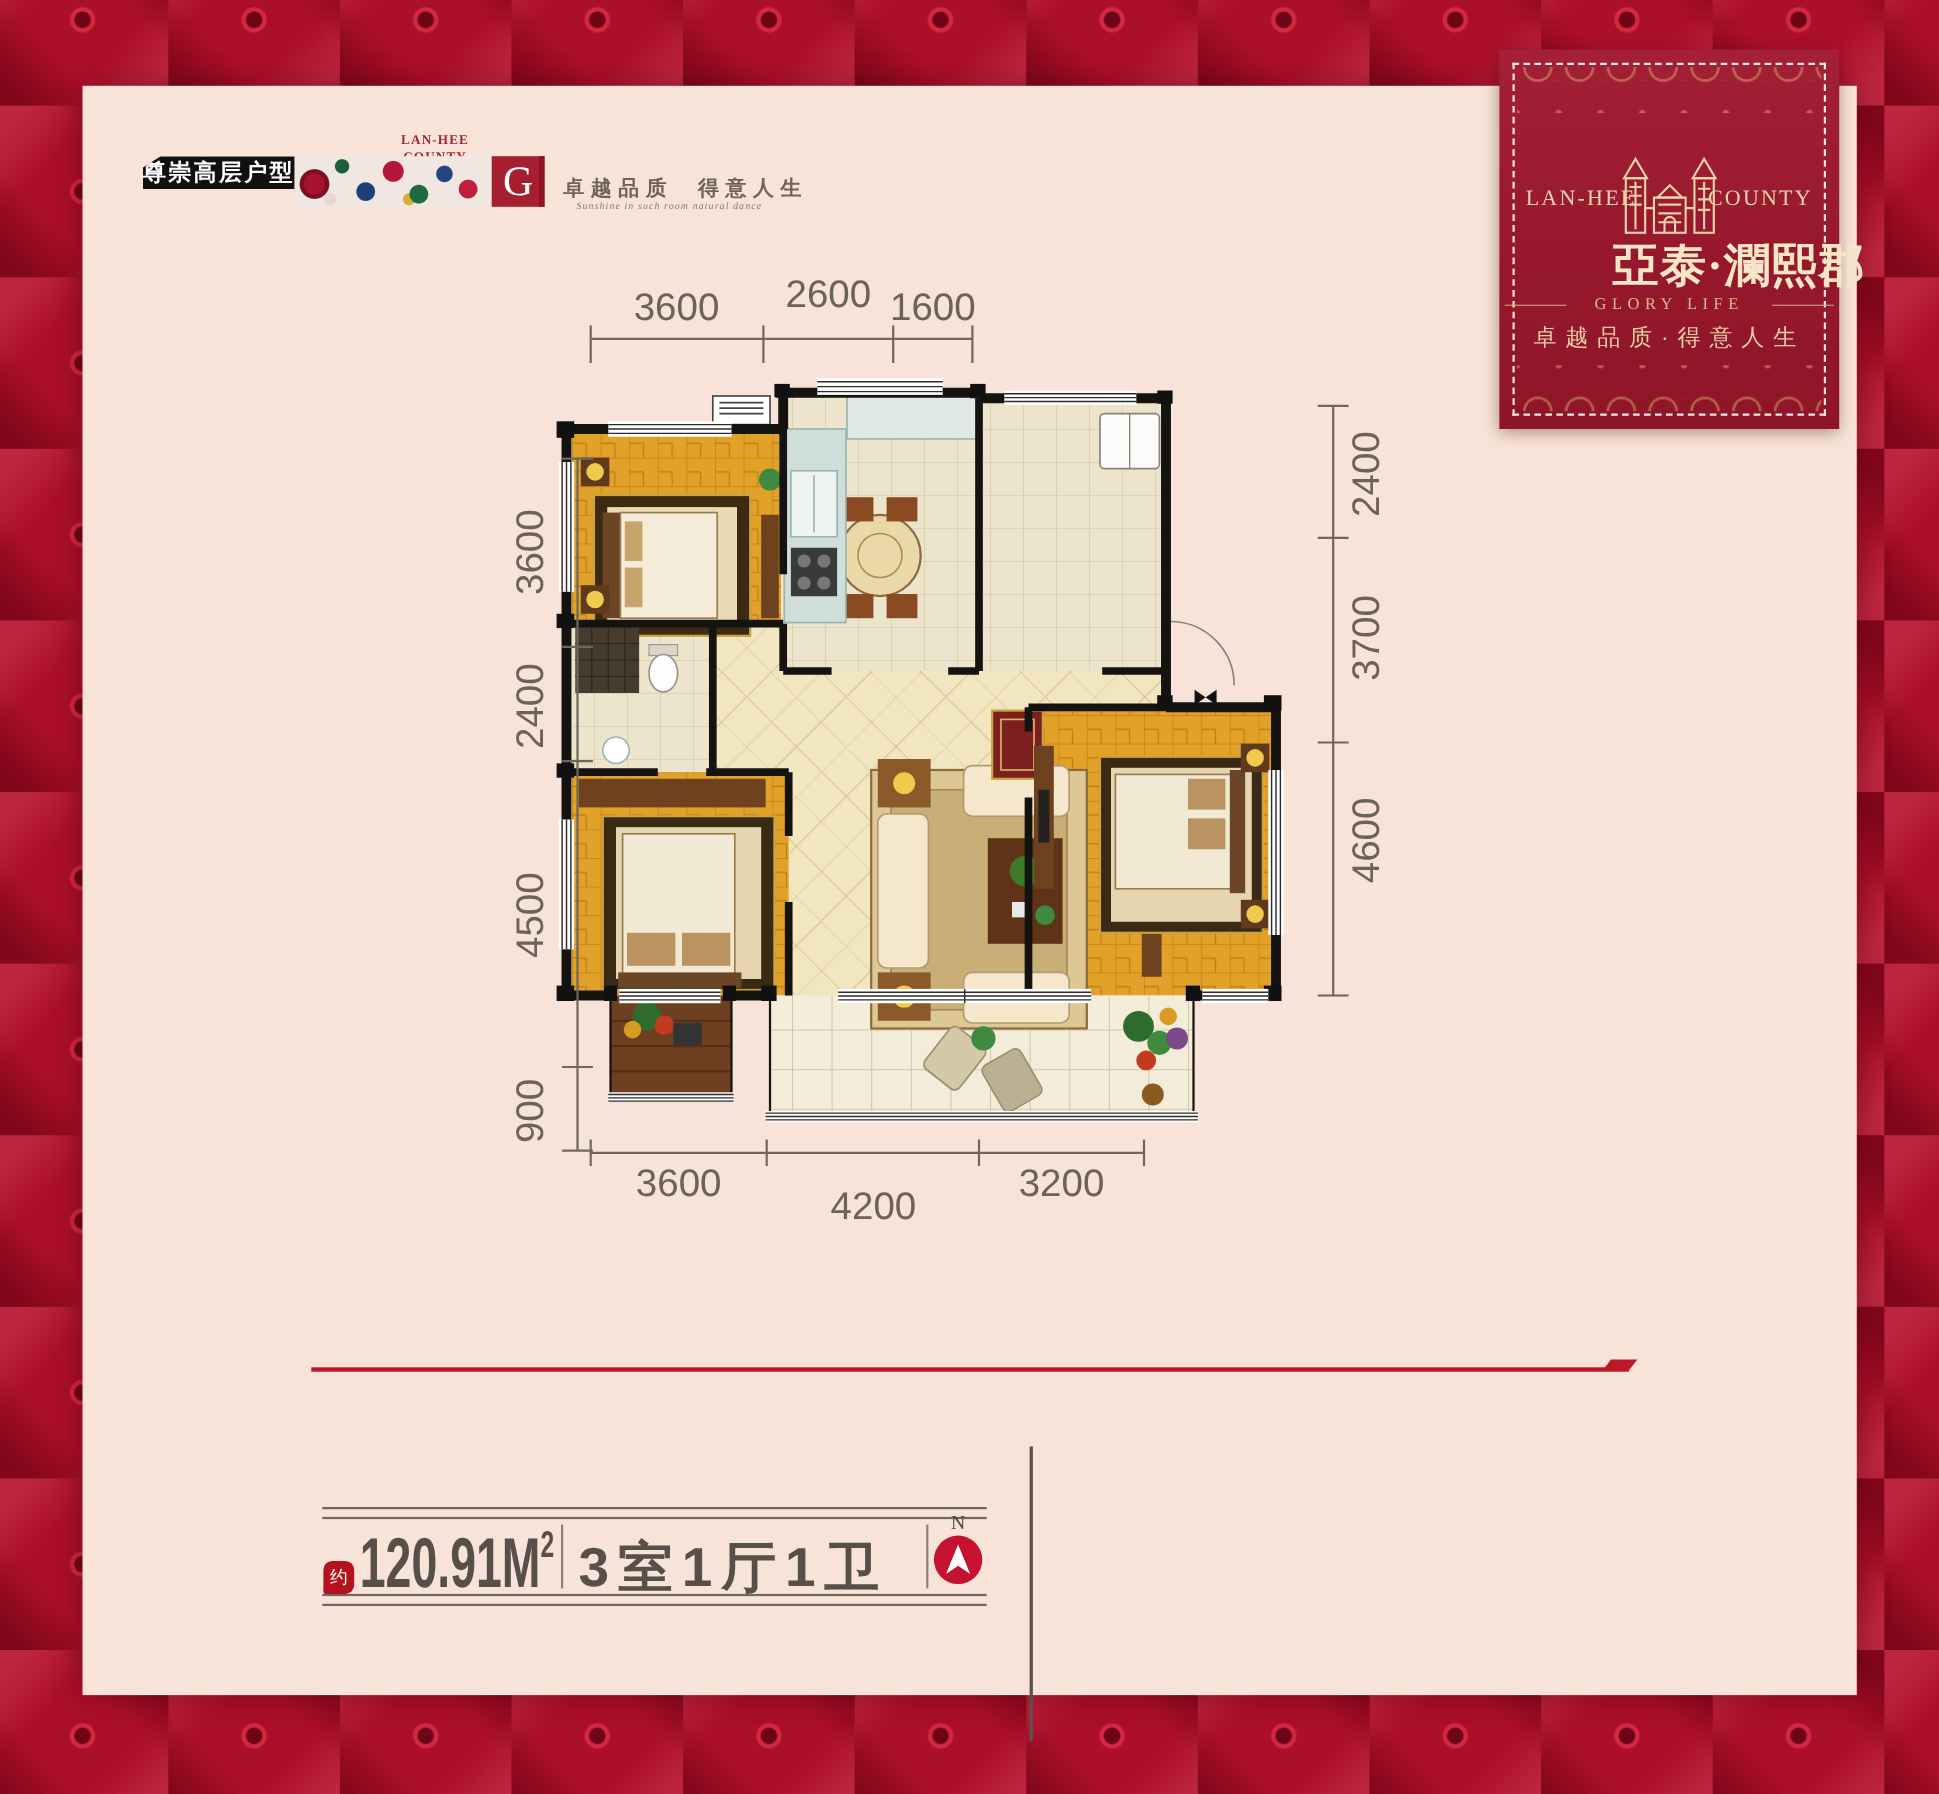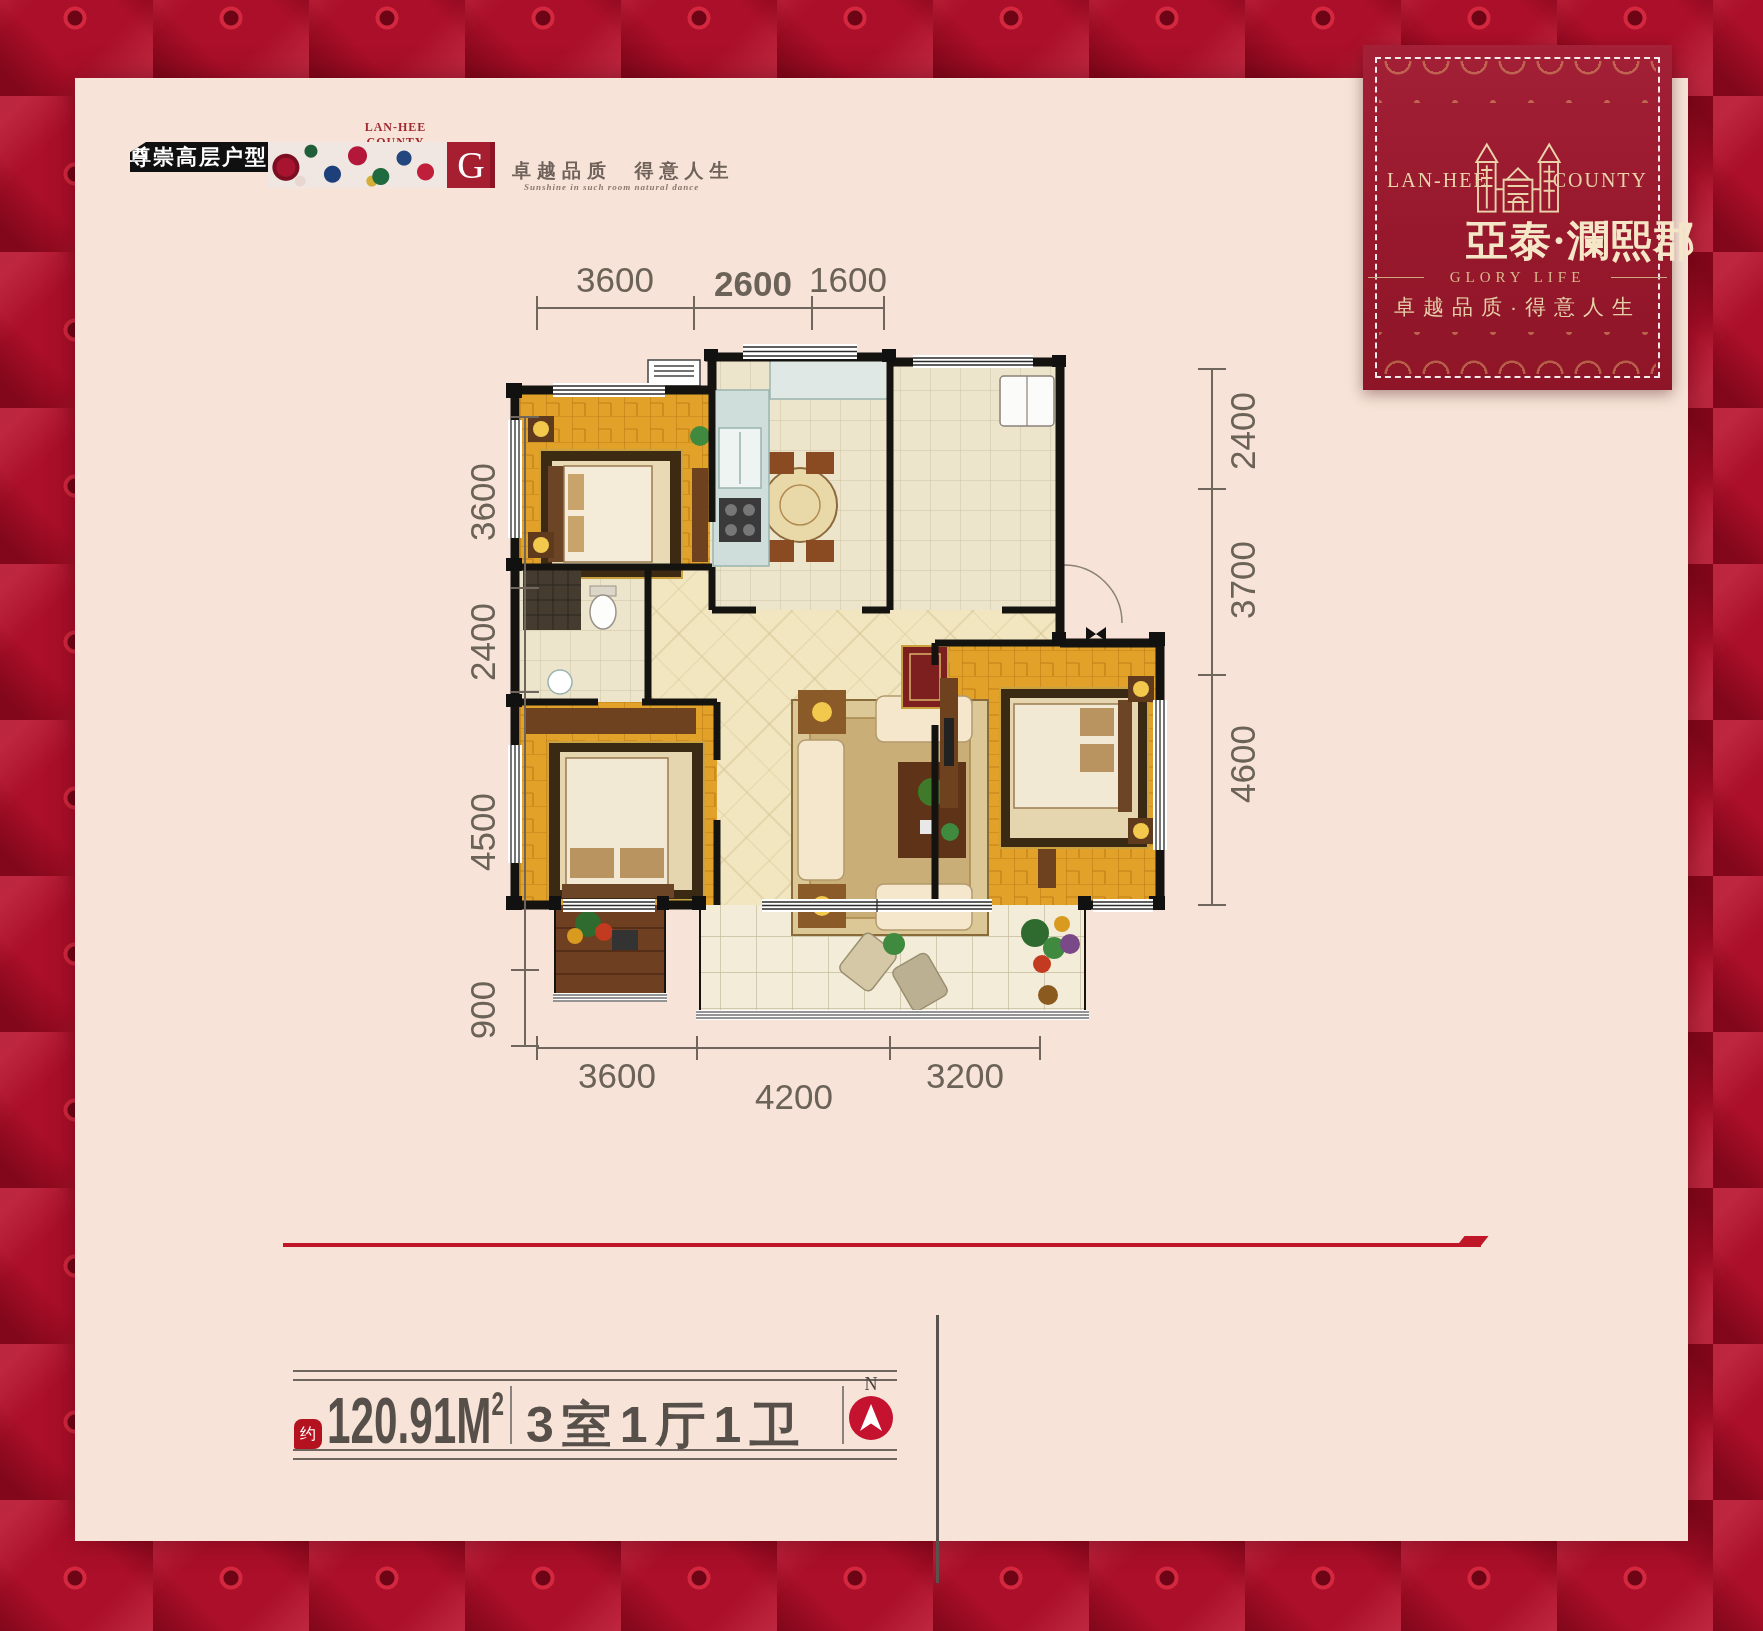--- a/index.html
+++ b/index.html
@@ -36,21 +36,21 @@
       radial-gradient(circle at 88% 65%,#c01f3c 0 8px,transparent 9px),
       radial-gradient(circle at 58% 85%,#d4af37 0 5px,transparent 6px),
       radial-gradient(circle at 18% 85%,#e8d7d0 0 5px,transparent 6px);}
   .badge-g{position:absolute;left:447px;top:142px;width:48px;height:46px;background:#a51f30;
     box-shadow:inset -5px 0 0 #8c1425, inset -7px 0 0 #fff0;
     display:flex;align-items:center;justify-content:center;
     font-family:"Liberation Serif",serif;font-size:38px;color:#fff;}
   .badge-slogan-cn{position:absolute;left:512px;top:158px;font-size:19px;letter-spacing:6px;
     color:#6f625a;font-weight:bold;white-space:pre;}
   .badge-slogan-script{position:absolute;left:524px;top:182px;font-family:"Liberation Serif",serif;
-    font-style:italic;font-size:9px;color:#8a7a6e;letter-spacing:1px;font-weight:bold;}
+    font-style:italic;font-size:9px;color:#8a7a6e;letter-spacing:1px;}
 
   
   #brand-card{position:absolute;left:1363px;top:45px;width:309px;height:345px;
     background:linear-gradient(180deg,#a32036 0%,#97182c 55%,#8e1527 100%);
     box-shadow:0 4px 14px rgba(60,0,10,.4);}
   #brand-card .dashed{position:absolute;inset:12px;border:2px dashed rgba(255,255,255,.9);}
   .lace{position:absolute;left:16px;right:16px;height:44px;opacity:.75;
     background:
       radial-gradient(circle at 50% 0,transparent 0 11px,rgba(222,170,110,.65) 11px 13px,transparent 14px) 0 0/38px 30px repeat-x,
       radial-gradient(circle at 50% 100%,rgba(222,170,110,.7) 0 2.5px,transparent 3.5px) 19px 12px/38px 30px repeat-x;}
@@ -360,21 +360,21 @@
 
     <g stroke="#6f665e" stroke-width="2">
       <path d="M537,308 H884 M537,296 V330 M694,296 V330 M812,296 V330 M884,296 V330"></path>
       <path d="M525,417 V1046 M511,417 H539 M511,588 H539 M511,692 H539 M511,970 H539 M511,1046 H539"></path>
       <path d="M1212,369 V905 M1198,369 H1226 M1198,489 H1226 M1198,675 H1226 M1198,905 H1226"></path>
       <path d="M537,1048 H1040 M537,1036 V1060 M697,1036 V1060 M890,1036 V1060 M1040,1036 V1060"></path>
     </g>
   </svg>
 
   <div class="dim" style="left:565px;top:260px;">3600</div>
-  <div class="dim" style="left:703px;top:264px;font-weight:bold;">2600</div>
+  <div class="dim" style="left:703px;top:248px;">2600</div>
   <div class="dim" style="left:798px;top:260px;">1600</div>
 
   <div class="dim v" style="left:433px;top:482px;">3600</div>
   <div class="dim v" style="left:433px;top:622px;">2400</div>
   <div class="dim v" style="left:433px;top:812px;">4500</div>
   <div class="dim v" style="left:433px;top:990px;">900</div>
 
   <div class="dim v" style="left:1193px;top:411px;">2400</div>
   <div class="dim v" style="left:1193px;top:560px;">3700</div>
   <div class="dim v" style="left:1193px;top:744px;">4600</div>

